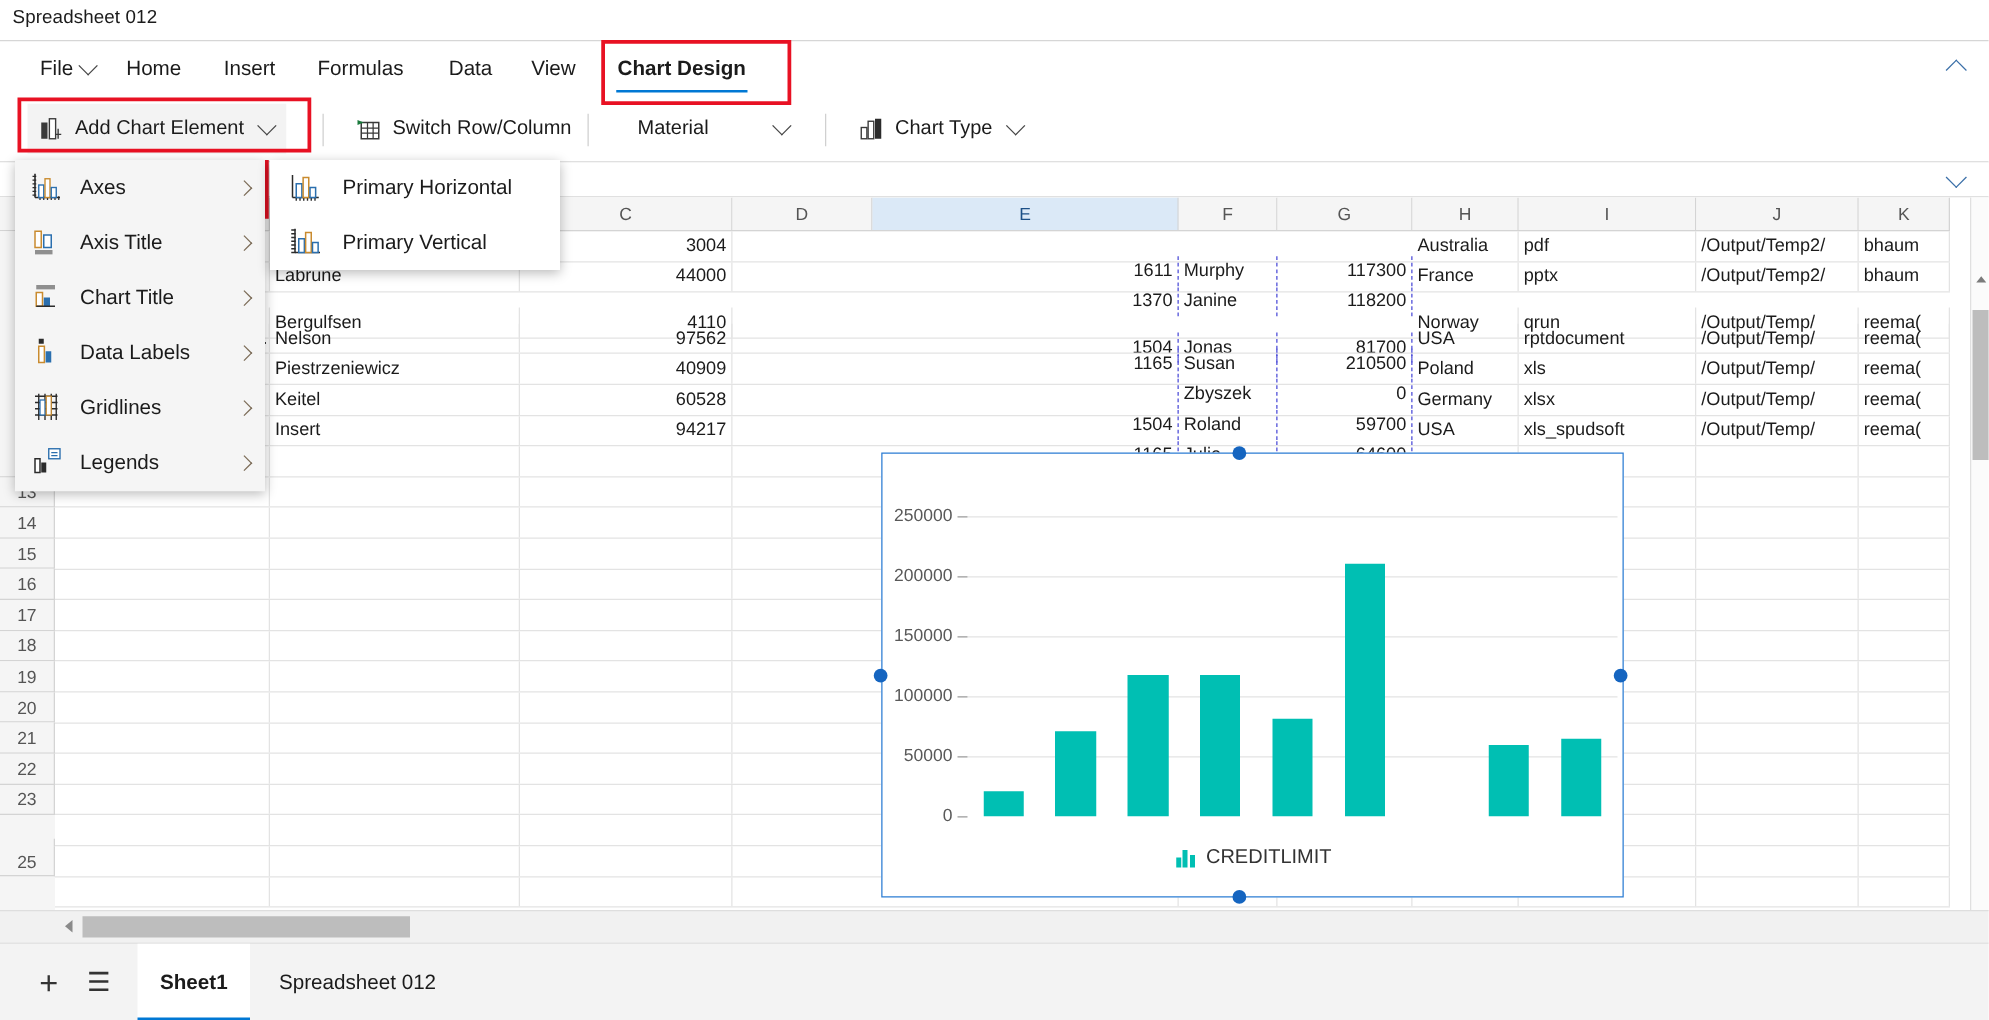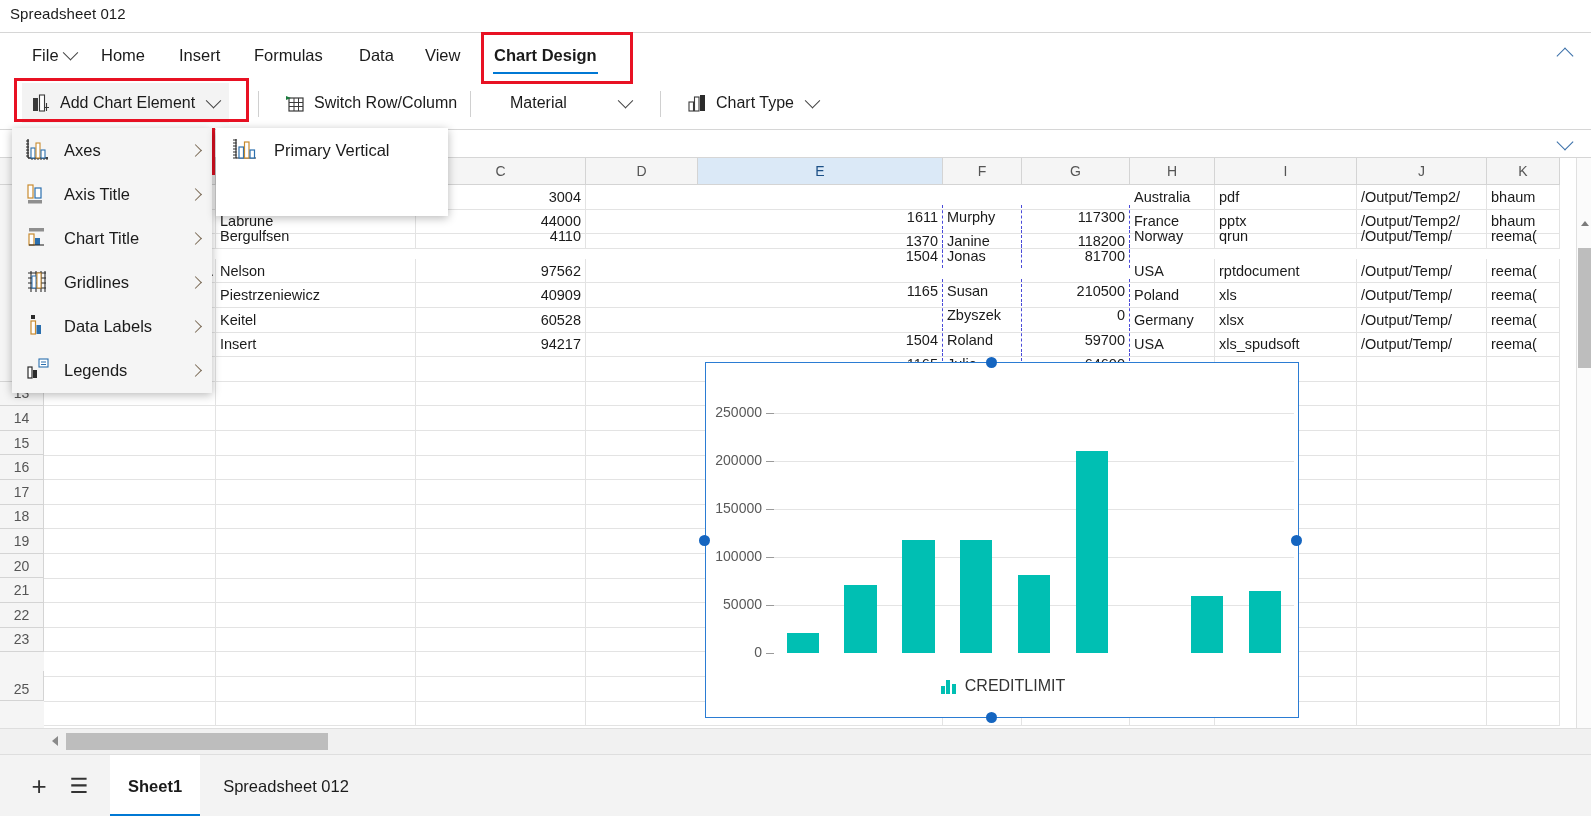--- a/index.html
+++ b/index.html
@@ -365,21 +365,21 @@
           <div class="cell" style="left: 172px; width: 200px;">Labrune</div>
           <div class="cell num" style="left: 372px; width: 170px;">44000</div>
           <div class="cell num dashR" style="left: 542px; width: 357px;">1370</div>
           <div class="cell dashR" style="left: 899px; width: 79px;">Janine</div>
           <div class="cell num dashR" style="left: 978px; width: 108px;">118200</div>
           <div class="cell" style="left: 1086px; width: 85px;">France</div>
           <div class="cell" style="left: 1171px; width: 142px;">pptx</div>
           <div class="cell" style="left: 1313px; width: 130px;">/Output/Temp2/</div>
           <div class="cell" style="left: 1443px; width: 73px;">bhaum</div>
         </div>
-        <div class="datarow" style="top: 39px; text-decoration: underline;">
+        <div class="datarow" style="top: 61px; text-decoration: underline;">
           <div class="cell" style="left: 0px; width: 172px;">Baane Mini Imports</div>
           <div class="cell" style="left: 172px; width: 200px;">Bergulfsen</div>
           <div class="cell num" style="left: 372px; width: 170px;">4110</div>
           <div class="cell num dashR" style="left: 542px; width: 357px;">1504</div>
           <div class="cell dashR" style="left: 899px; width: 79px;">Jonas</div>
           <div class="cell num dashR" style="left: 978px; width: 108px;">81700</div>
           <div class="cell" style="left: 1086px; width: 85px;">Norway</div>
           <div class="cell" style="left: 1171px; width: 142px;">qrun</div>
           <div class="cell" style="left: 1313px; width: 130px;">/Output/Temp/</div>
           <div class="cell" style="left: 1443px; width: 73px;">reema(</div>
@@ -696,57 +696,69 @@
             <rect x="10" y="13" width="5" height="7" fill="#2b6fae"></rect>
             <path d="M4 20h15" stroke="#2b2b2b" stroke-width="1.1"></path>
           </svg>
         </span>
         <span>Chart Title</span>
         <span class="mi-arrow"></span>
       </div>
       <div class="menu-item">
         <span class="mi-icon">
           <svg width="26" height="26" viewBox="0 0 26 26">
+            <rect x="6" y="2" width="4" height="4" fill="#2b2b2b"></rect>
+            <rect x="6" y="8" width="4.5" height="13" fill="#fff" stroke="#c98b2f" stroke-width="1.2"></rect>
+            <rect x="11.5" y="12" width="4.5" height="9" fill="#2b6fae"></rect>
+          </svg>
+        </span>
+        <span>Data Labels</span>
+        <span class="mi-arrow"></span>
+      </div>
+      <div class="menu-item">
+        <span class="mi-icon">
+          <svg width="26" height="26" viewBox="0 0 26 26">
             <path d="M3 4h18M3 9h18M3 14h18M3 19h18" stroke="#2b2b2b" stroke-width="1.1"></path>
             <path d="M6 2v21M11 2v21M16 2v21M20 2v21" stroke="#2b2b2b" stroke-width="1.1"></path>
             <rect x="7" y="7" width="4" height="12" fill="#fff" stroke="#2b6fae" stroke-width="1"></rect>
             <rect x="12" y="4" width="4" height="15" fill="#fff" stroke="#c98b2f" stroke-width="1"></rect>
           </svg>
         </span>
         <span>Gridlines</span>
-        <span class="mi-arrow"></span>
-      </div>
-      <div class="menu-item">
-        <span class="mi-icon">
-          <svg width="26" height="26" viewBox="0 0 26 26">
-            <rect x="6" y="2" width="4" height="4" fill="#2b2b2b"></rect>
-            <rect x="6" y="8" width="4.5" height="13" fill="#fff" stroke="#c98b2f" stroke-width="1.2"></rect>
-            <rect x="11.5" y="12" width="4.5" height="9" fill="#2b6fae"></rect>
-          </svg>
-        </span>
-        <span>Data Labels</span>
         <span class="mi-arrow"></span>
       </div>
       <div class="menu-item">
         <span class="mi-icon">
           <svg width="26" height="26" viewBox="0 0 26 26">
             <rect x="3" y="10" width="4" height="11" fill="#fff" stroke="#2b2b2b" stroke-width="1.2"></rect>
             <rect x="8" y="13" width="4" height="8" fill="#2b2b2b"></rect>
             <rect x="14" y="2" width="9" height="8" fill="#fff" stroke="#2b6fae" stroke-width="1.1"></rect>
             <path d="M16 5h5M16 7.5h5" stroke="#2b6fae" stroke-width="1"></path>
           </svg>
         </span>
         <span>Legends</span>
         <span class="mi-arrow"></span>
       </div>
     </div>
   <div class="menu menu-sub" id="menusub">
       <div class="menu-item">
         <span class="mi-icon">
           <svg width="28" height="26" viewBox="0 0 28 26">
+            <path d="M3 3v18M3 21h21" stroke="#2b2b2b" stroke-width="1.2" fill="none"></path>
+            <path d="M6 23.5v-3M9 23.5v-3M12 23.5v-3M15 23.5v-3M18 23.5v-3M21 23.5v-3" stroke="#2b2b2b" stroke-width="1.1"></path>
+            <rect x="6" y="10" width="4.5" height="11" fill="#fff" stroke="#2b6fae" stroke-width="1.2"></rect>
+            <rect x="11.5" y="5" width="4.5" height="16" fill="#fff" stroke="#c98b2f" stroke-width="1.2"></rect>
+            <rect x="17" y="13" width="4.5" height="8" fill="#fff" stroke="#2b6fae" stroke-width="1.2"></rect>
+          </svg>
+        </span>
+        <span>Primary Horizontal</span>
+      </div>
+      <div class="menu-item">
+        <span class="mi-icon">
+          <svg width="28" height="26" viewBox="0 0 28 26">
             <path d="M5 2v19M5 21h20" stroke="#2b2b2b" stroke-width="1.2" fill="none"></path>
             <path d="M2 3h3.5M2 6h3.5M2 9h3.5M2 12h3.5M2 15h3.5M2 18h3.5M2 21h3.5" stroke="#2b2b2b" stroke-width="1.1"></path>
             <rect x="8" y="10" width="4.5" height="11" fill="#fff" stroke="#2b6fae" stroke-width="1.2"></rect>
             <rect x="13.5" y="5" width="4.5" height="16" fill="#fff" stroke="#c98b2f" stroke-width="1.2"></rect>
             <rect x="19" y="13" width="4.5" height="8" fill="#fff" stroke="#2b6fae" stroke-width="1.2"></rect>
           </svg>
         </span>
         <span>Primary Vertical</span>
       </div>
     </div>

